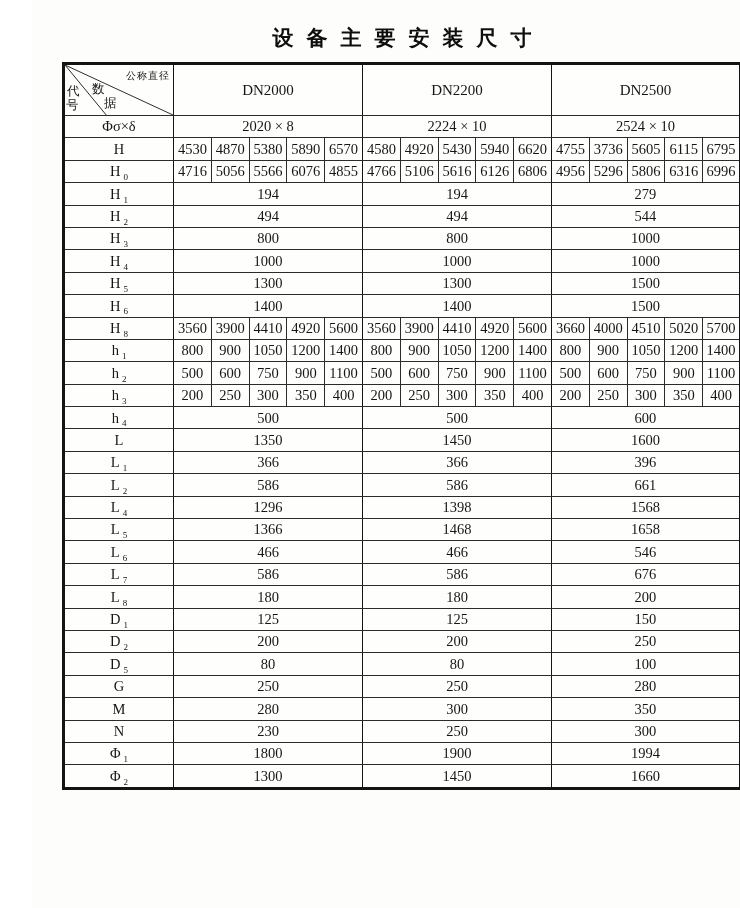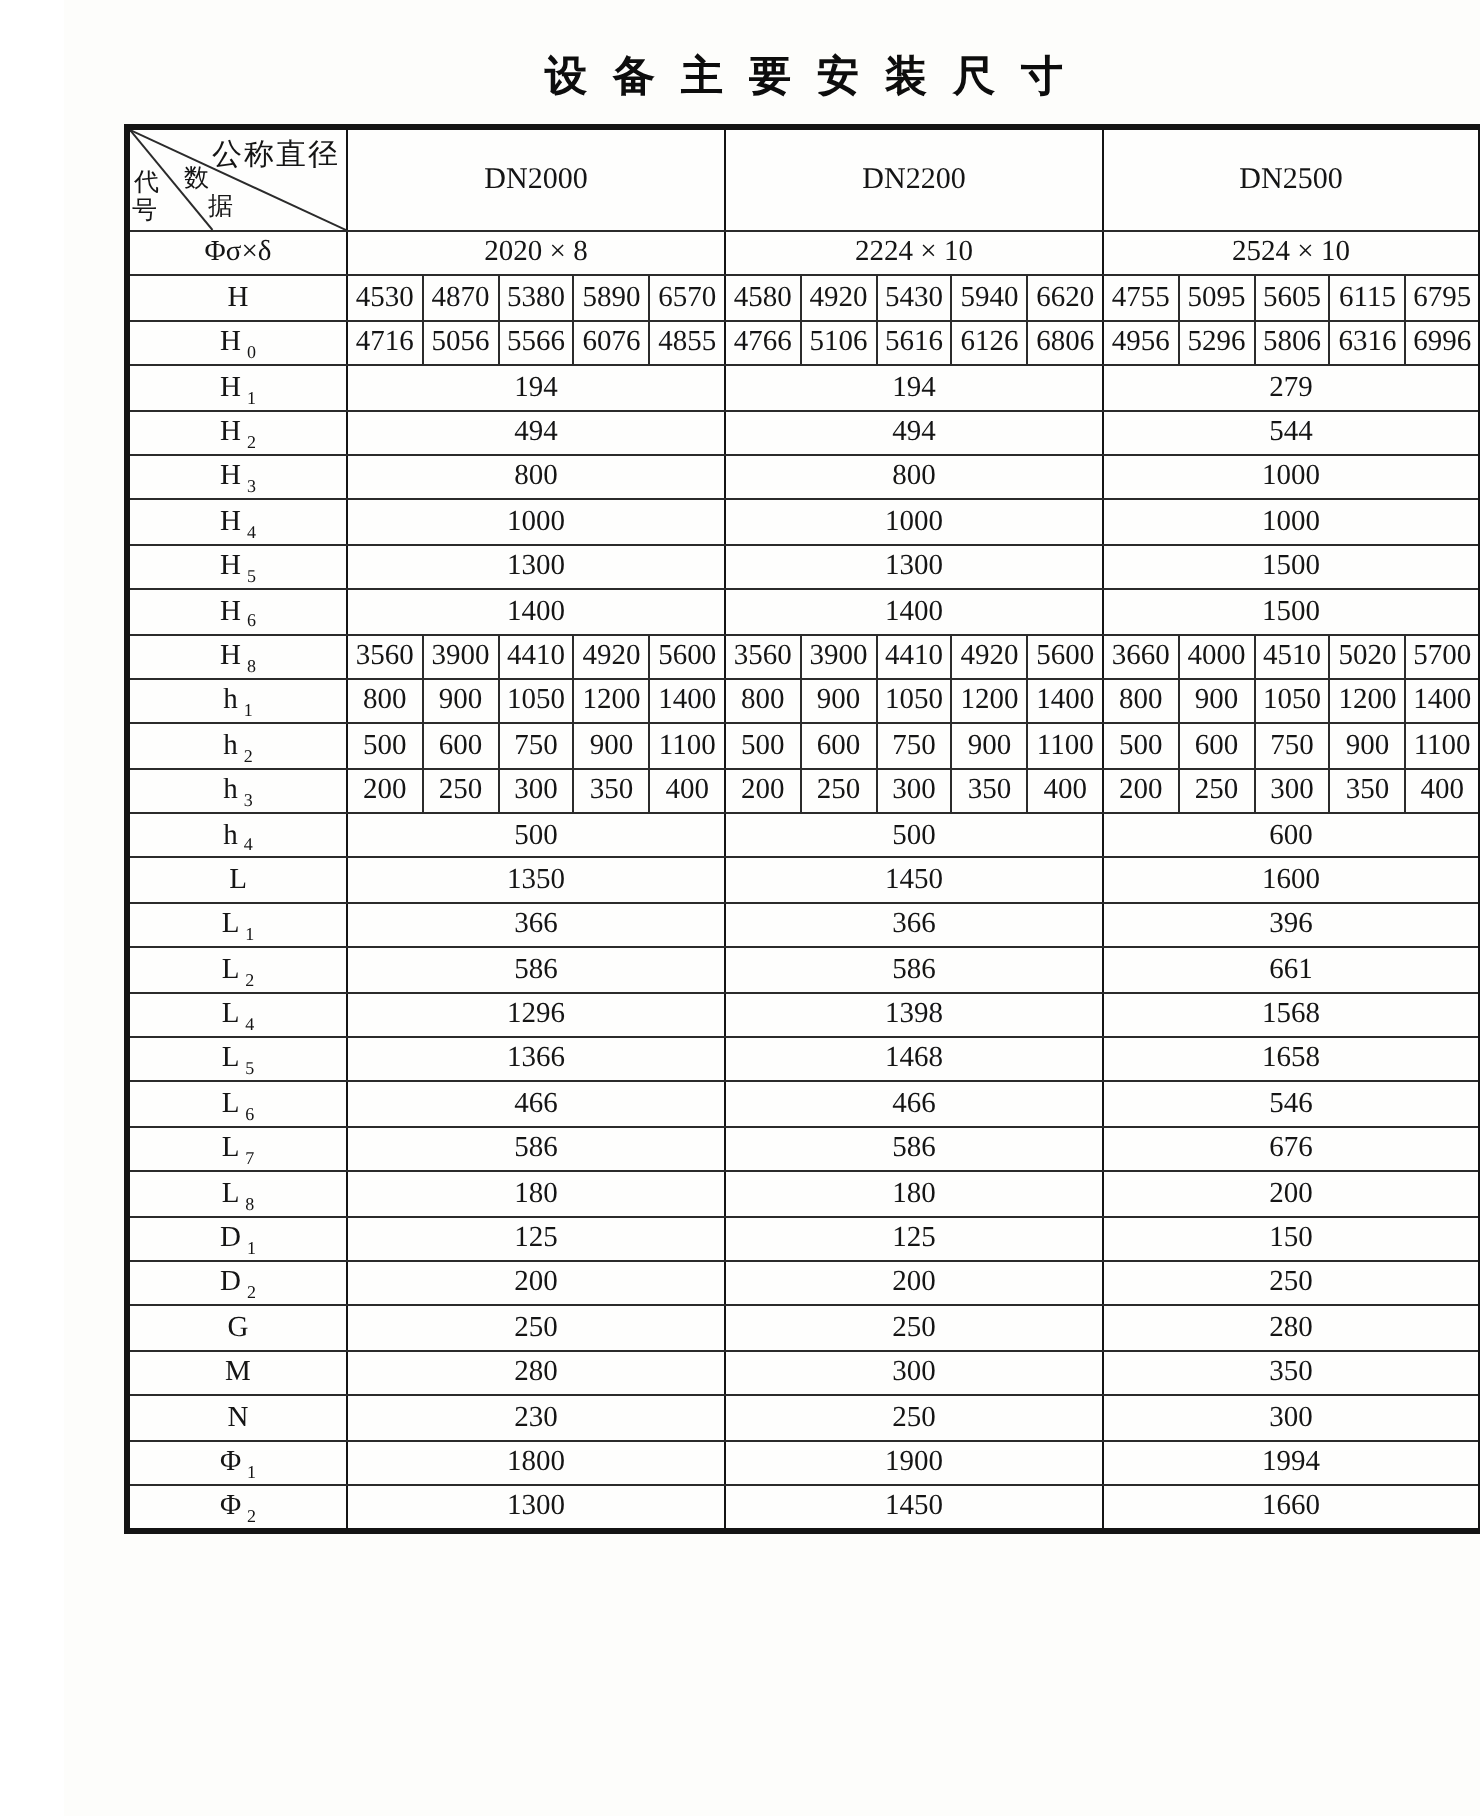--- a/index.html
+++ b/index.html
@@ -24,21 +24,21 @@
   }
   thead th{height:50px;font-size:15px;}
   tbody td{height:21.4px;}
   td.ge, th.ge{border-right:1.6px solid #141414;}
   td.rl{font-size:14.5px;}
   sub{font-size:9px;margin-left:3px;line-height:0;}
   
   th.corner{position:relative;padding:0;}
   th.corner svg{position:absolute;left:0;top:0;width:100%;height:100%;display:block;}
   th.corner svg line{stroke:#2b2b2b;stroke-width:1;}
-  .ctr{position:absolute;top:6px;right:3px;font-size:15px;letter-spacing:1px;}
+  .ctr{position:absolute;top:6px;right:3px;font-size:10px;letter-spacing:1px;}
   .cm1{position:absolute;left:27px;top:18px;font-size:12.5px;}
   .cm2{position:absolute;left:39px;top:32px;font-size:12.5px;}
   .cb1{position:absolute;left:2px;top:20px;font-size:12.5px;}
   .cb2{position:absolute;left:1px;top:34px;font-size:12.5px;}
 </style>
 </head>
 <body>
 
 <div class="sheet">
   <div class="title">设备主要安装尺寸</div>
@@ -79,21 +79,21 @@
           <td class="">4870</td>
           <td class="">5380</td>
           <td class="">5890</td>
           <td class="ge">6570</td>
           <td class="">4580</td>
           <td class="">4920</td>
           <td class="">5430</td>
           <td class="">5940</td>
           <td class="ge">6620</td>
           <td class="">4755</td>
-          <td class="">5095</td>
+          <td class="">3736</td>
           <td class="">5605</td>
           <td class="">6115</td>
           <td class="ge">6795</td>
         </tr>
         <tr>
           <td class="rl ge">H<sub>0</sub></td>
           <td class="">4716</td>
           <td class="">5056</td>
           <td class="">5566</td>
           <td class="">6076</td>
@@ -277,20 +277,26 @@
           <td class="ge" colspan="5">125</td>
           <td class="ge" colspan="5">150</td>
         </tr>
         <tr>
           <td class="rl ge">D<sub>2</sub></td>
           <td class="ge" colspan="5">200</td>
           <td class="ge" colspan="5">200</td>
           <td class="ge" colspan="5">250</td>
         </tr>
         <tr>
+          <td class="rl ge">D<sub>5</sub></td>
+          <td class="ge" colspan="5">80</td>
+          <td class="ge" colspan="5">80</td>
+          <td class="ge" colspan="5">100</td>
+        </tr>
+        <tr>
           <td class="rl ge">G</td>
           <td class="ge" colspan="5">250</td>
           <td class="ge" colspan="5">250</td>
           <td class="ge" colspan="5">280</td>
         </tr>
         <tr>
           <td class="rl ge">M</td>
           <td class="ge" colspan="5">280</td>
           <td class="ge" colspan="5">300</td>
           <td class="ge" colspan="5">350</td>

